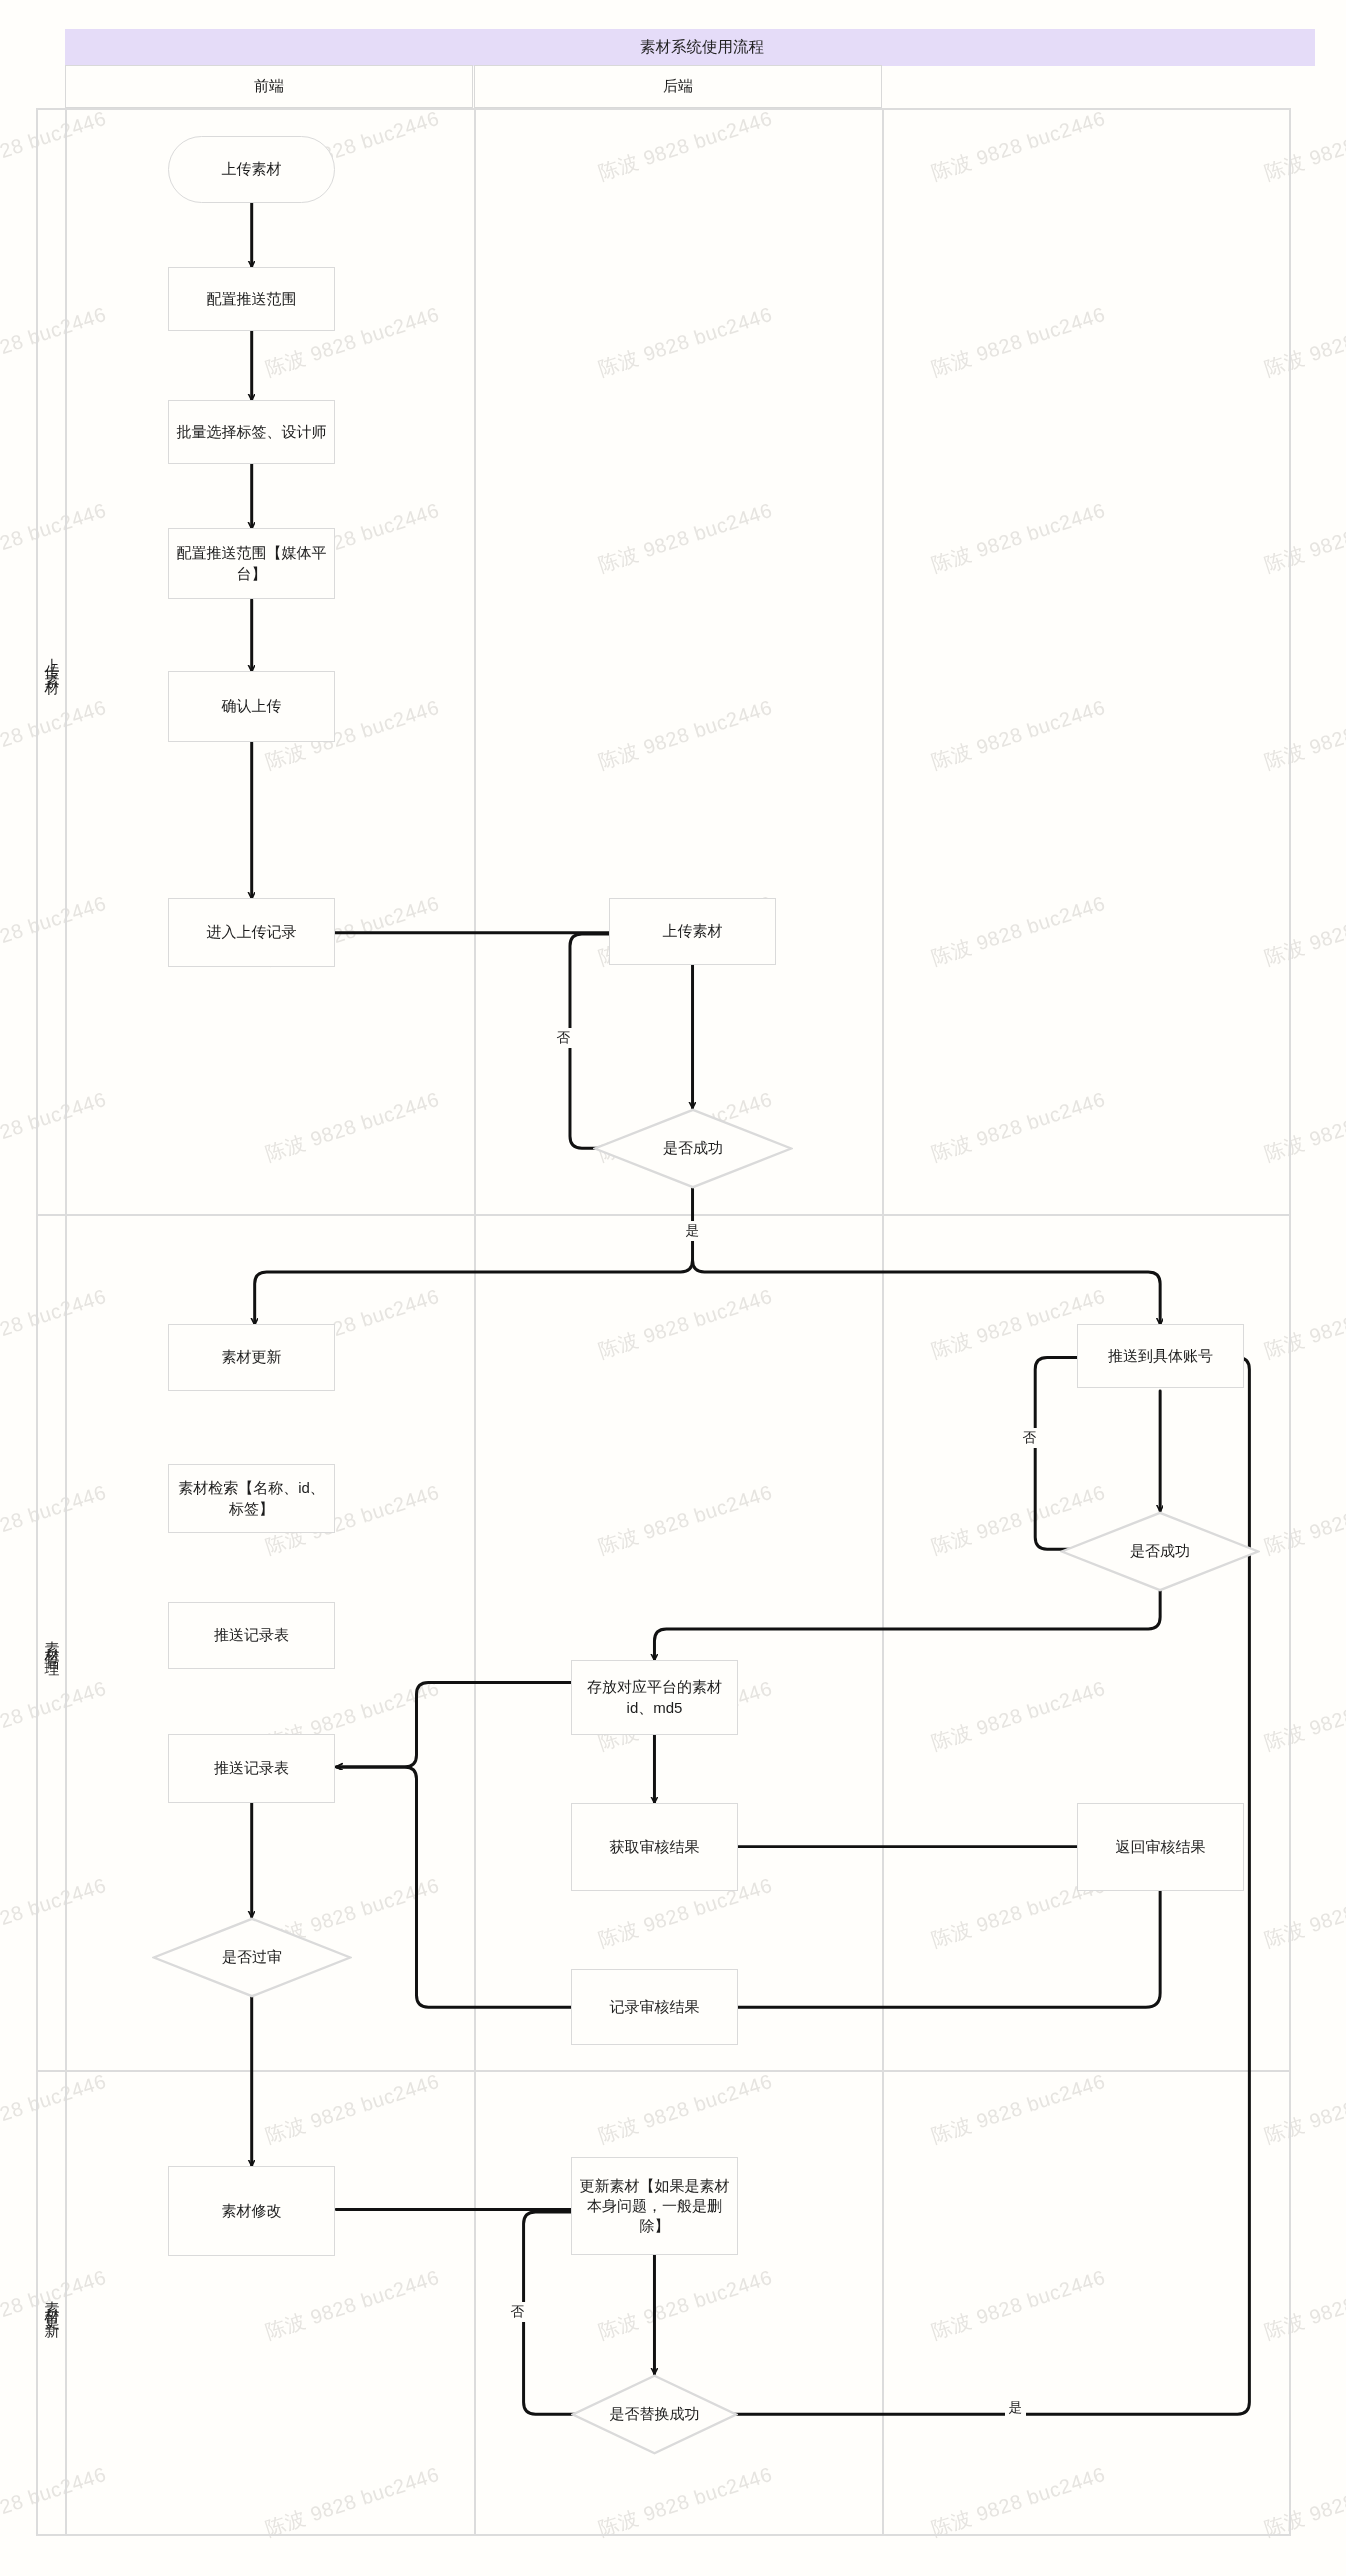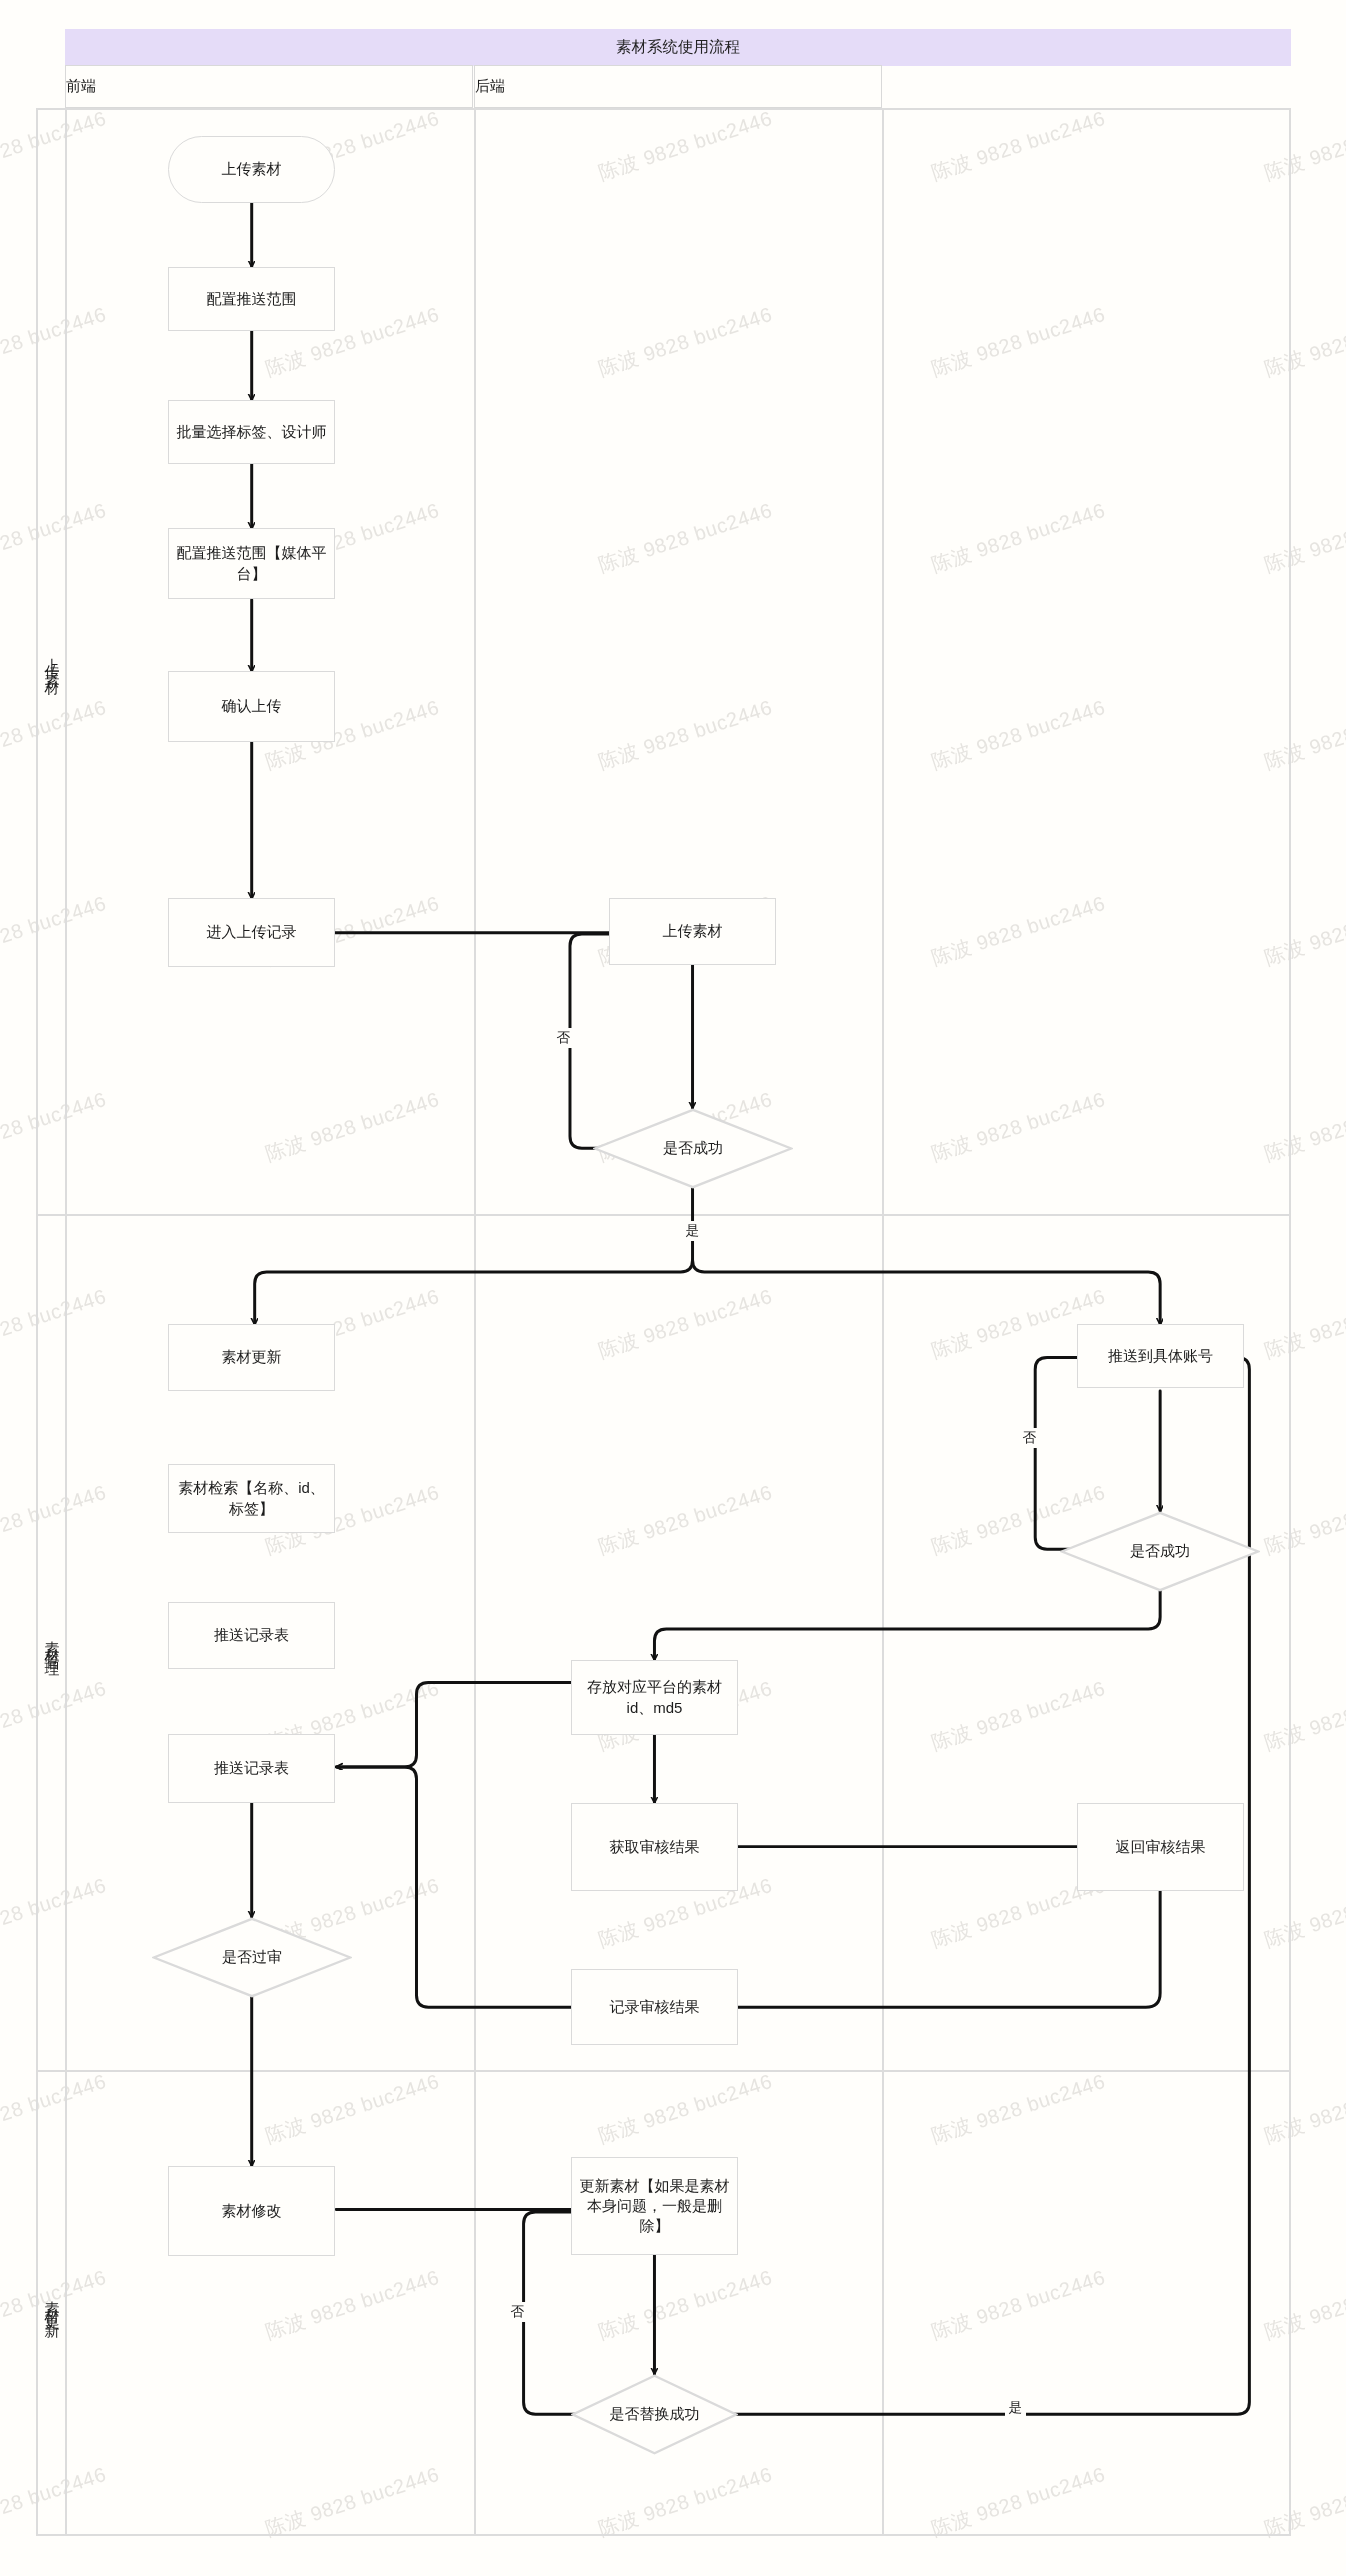--- a/index.html
+++ b/index.html
@@ -7,26 +7,26 @@
   #stage{position:relative;width:1347px;height:2576px;background:#fffefb;overflow:hidden;}
 
   
   .wm{position:absolute;color:#e6e4e0;font-size:20px;white-space:nowrap;
       transform:rotate(-18deg);transform-origin:left top;
       font-family:"Liberation Sans",sans-serif;letter-spacing:0.6px;
       pointer-events:none;user-select:none;}
 
   
   #titlebar{position:absolute;left:65px;top:28.6px;width:1226px;height:37px;
-            background:#e5dcf8;display:flex;align-items:center;justify-content:center;}
+            background:#e5dcf8;display:flex;align-items:center;justify-content:center;padding-left:24px;}
   #titlebar .t{font-size:15.5px;color:#222;}
 
   
   .hdr{position:absolute;top:65px;height:43px;background:#fffefb;
-       border:0.6px solid #d9d9d9;display:flex;align-items:center;justify-content:flex-start;
+       border:0.6px solid #d9d9d9;display:flex;align-items:center;justify-content:center;
        box-sizing:border-box;font-size:15px;color:#1c1c1c;}
 
   
   .laneline{position:absolute;background:#dcdcdc;}
 
   
   .lanelabel{position:absolute;width:31px;display:flex;align-items:center;justify-content:center;
              font-size:15px;color:#1c1c1c;writing-mode:vertical-rl;text-orientation:upright;
              letter-spacing:7.1px;}
 

